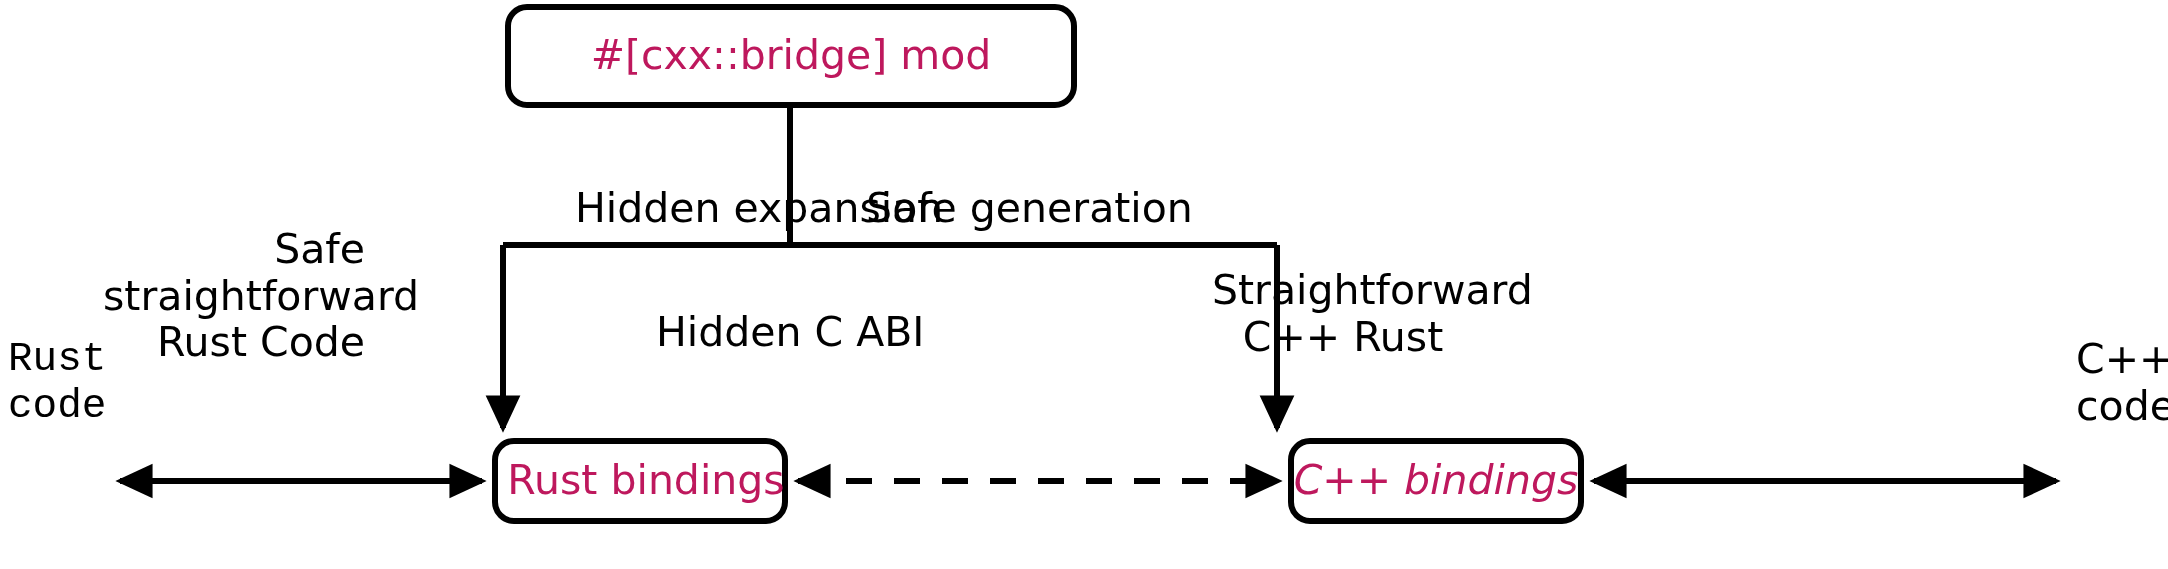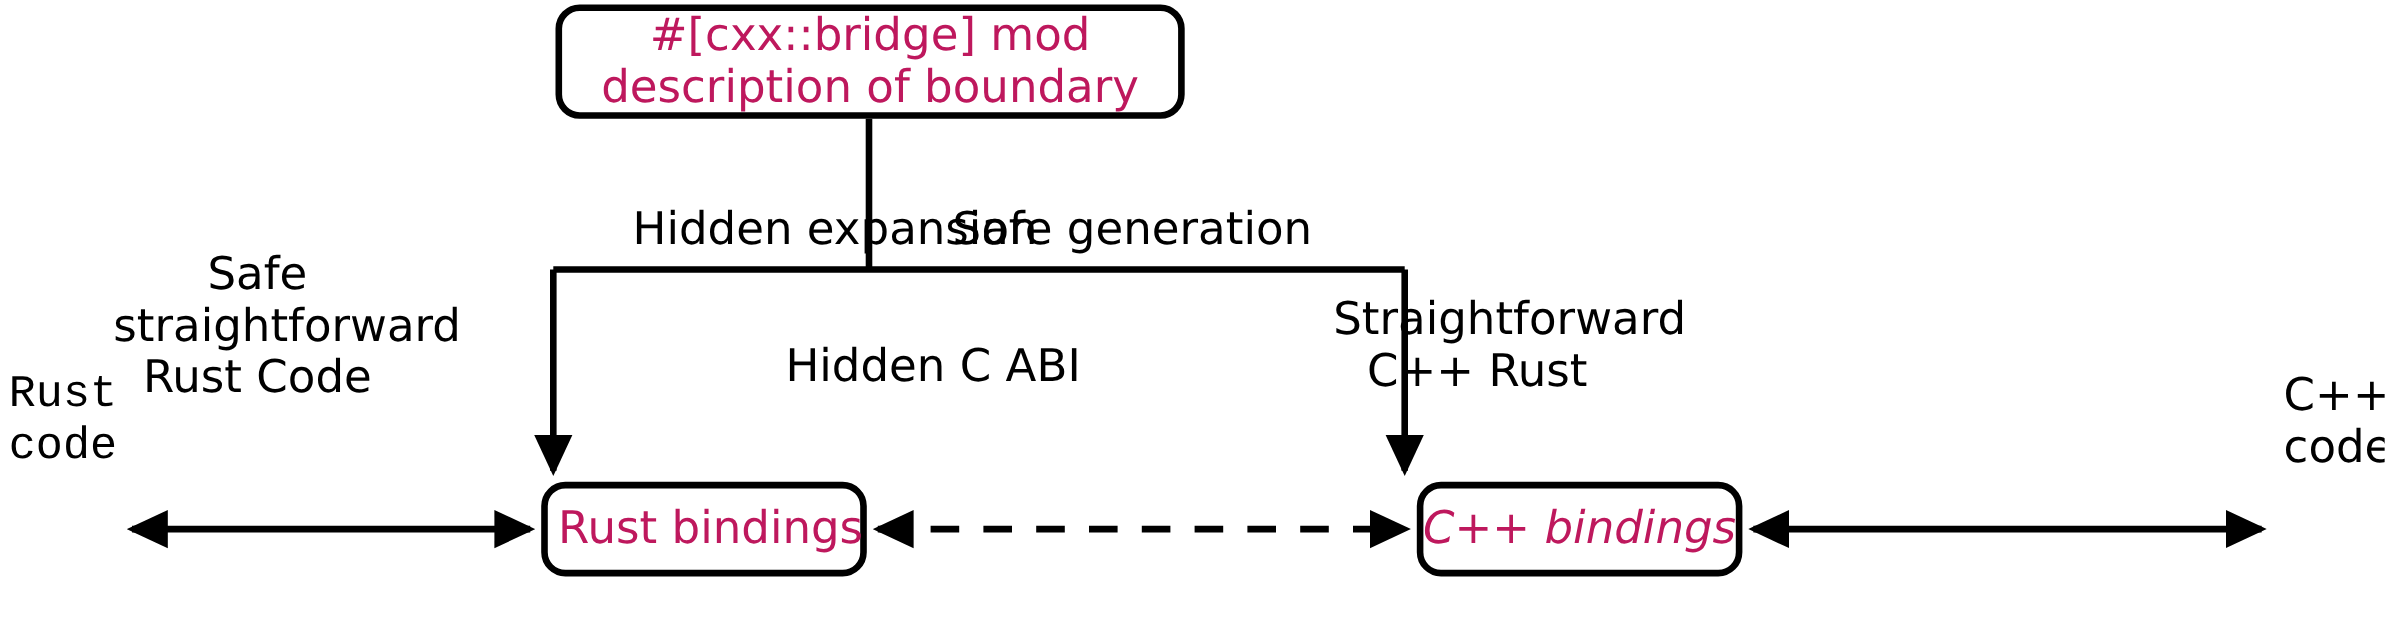--- a/index.html
+++ b/index.html
@@ -68,28 +68,28 @@
   }
   #label-macro-expansion {
     left: 575px;
     top: 185px;
   }
   #label-code-generation {
     left: 866px;
     top: 185px;
   }
   #label-hidden-c-abi {
-    left: 714px;
+    left: 656px;
     top: 309px;
   }
   #label-rust-api {
     left: 103px;
     top: 226px;
     width: 262px;
-    text-align: center;
+    text-align: right;
   }
   #label-cpp-api {
     left: 1212px;
     top: 267px;
     width: 262px;
     text-align: center;
   }
   #label-rust-code {
     left: 8px;
     top: 336px;
@@ -127,21 +127,20 @@
 
     <path d="M 120 481 L 482 481" stroke="#000000" stroke-width="6" fill="none" marker-start="url(#arrow-solid)" marker-end="url(#arrow-solid)"></path>
 
     <path d="M 798 481 L 1278 481" stroke="#000000" stroke-width="6" fill="none" stroke-dasharray="26 22" marker-start="url(#arrow-solid)" marker-end="url(#arrow-solid)"></path>
 
     <path d="M 1594 481 L 2056 481" stroke="#000000" stroke-width="6" fill="none" marker-start="url(#arrow-solid)" marker-end="url(#arrow-solid)"></path>
   </svg>
 
   <div class="node-box" id="box-bridge">
     <span class="lab-line">#[cxx::bridge] mod</span>
-    <span class="lab-line">description of boundary</span>
   </div>
 
   <div class="node-box" id="box-rust-bindings">
     <span class="lab-line">Rust bindings</span>
   </div>
 
   <div class="node-box" id="box-cpp-bindings">
     <span class="lab-line">C++ bindings</span>
   </div>
 

